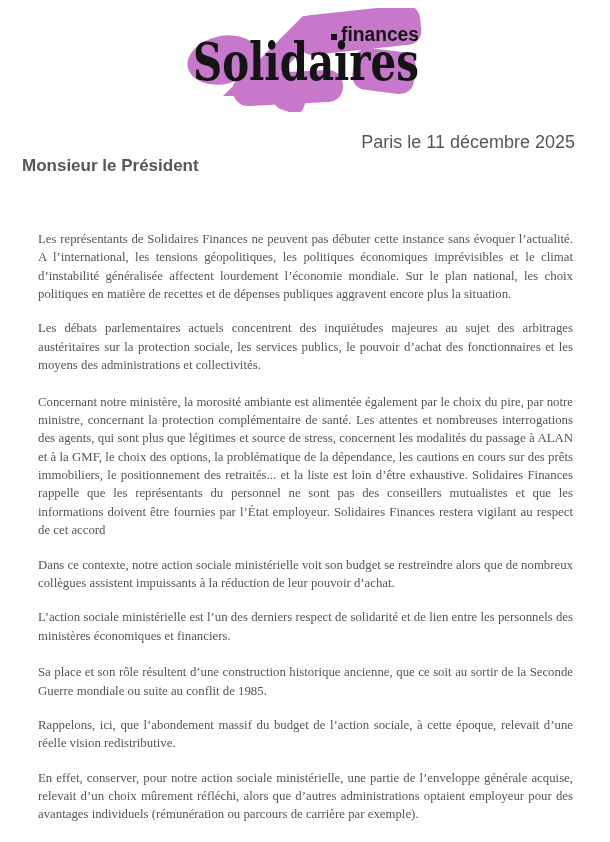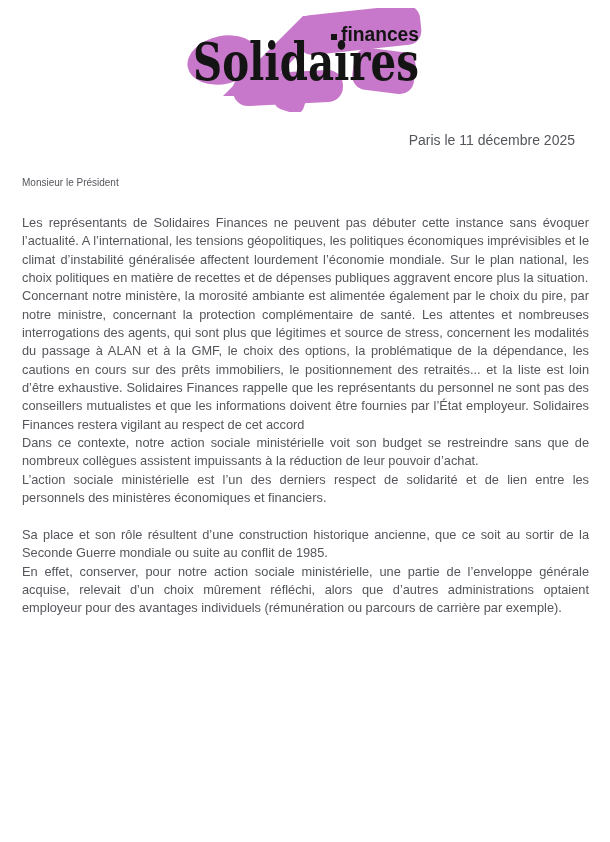--- a/index.html
+++ b/index.html
@@ -10,32 +10,33 @@
     font-family:"Liberation Sans",sans-serif;
     color:#54565b;
     overflow:hidden;
   }
   .logo{position:absolute;left:185px;top:8px;width:240px;height:104px;}
   .logo svg{display:block;}
   .logo-main{font-family:"DejaVu Serif",serif;font-weight:bold;}
   .logo-sub{font-family:"Liberation Sans",sans-serif;font-weight:bold;}
   .dateline{
     position:absolute;top:132px;right:35px;
-    font-size:14px;
+    font-size:18px;
   }
   .salutation{
-    position:absolute;top:177px;left:22px;
-    font-size:10px;
+    position:absolute;top:156px;left:22px;
+    font-size:17px;
+    font-weight:bold;
   }
   .letter-body{
     position:absolute;top:214px;left:22px;width:567px;
     font-size:12.8px;line-height:18.35px;
     text-align:justify;
   }
-  .letter-body p{margin:0;}
+  .letter-body p{margin:16px;font-family:Liberation Serif, serif;}
   .letter-body p.gap-after{margin-bottom:18.35px;}
 </style>
 </head>
 <body>
 
 <div class="page">
 
   <div class="logo">
     <svg viewBox="0 0 240 104" width="240" height="104" xmlns="http://www.w3.org/2000/svg">
       <g>
@@ -51,20 +52,22 @@
       <text x="156" y="33" font-size="20" textLength="78" lengthAdjust="spacingAndGlyphs" class="logo-sub" fill="#141414">finances</text>
     </svg>
   </div>
 
   <div class="dateline">Paris le 11 décembre 2025</div>
 
   <div class="salutation">Monsieur le Président</div>
 
   <div class="letter-body">
     <p>Les représentants de Solidaires Finances ne peuvent pas débuter cette instance sans évoquer l’actualité. A l’international, les tensions géopolitiques, les politiques économiques imprévisibles et le climat d’instabilité généralisée affectent lourdement l’économie mondiale. Sur le plan national, les choix politiques en matière de recettes et de dépenses publiques aggravent encore plus la situation.</p>
+    <p class="gap-after">Les débats parlementaires actuels concentrent des inquiétudes majeures au sujet des arbitrages austéritaires sur la protection sociale, les services publics, le pouvoir d’achat des fonctionnaires et les moyens des administrations et collectivités.</p>
     <p>Concernant notre ministère, la morosité ambiante est alimentée également par le choix du pire, par notre ministre, concernant la protection complémentaire de santé. Les attentes et nombreuses interrogations des agents, qui sont plus que légitimes et source de stress, concernent les modalités du passage à ALAN et à la GMF, le choix des options, la problématique de la dépendance, les cautions en cours sur des prêts immobiliers, le positionnement des retraités... et la liste est loin d’être exhaustive. Solidaires Finances rappelle que les représentants du personnel ne sont pas des conseillers mutualistes et que les informations doivent être fournies par l’État employeur. Solidaires Finances restera vigilant au respect de cet accord</p>
-    <p>Dans ce contexte, notre action sociale ministérielle voit son budget se restreindre sans que de nombreux collègues assistent impuissants à la réduction de leur pouvoir d’achat.</p>
+    <p>Dans ce contexte, notre action sociale ministérielle voit son budget se restreindre alors que de nombreux collègues assistent impuissants à la réduction de leur pouvoir d’achat.</p>
     <p class="gap-after">L’action sociale ministérielle est l’un des derniers respect de solidarité et de lien entre les personnels des ministères économiques et financiers.</p>
     <p>Sa place et son rôle résultent d’une construction historique ancienne, que ce soit au sortir de la Seconde Guerre mondiale ou suite au conflit de 1985.</p>
+    <p>Rappelons, ici, que l’abondement massif du budget de l’action sociale, à cette époque, relevait d’une réelle vision redistributive.</p>
     <p>En effet, conserver, pour notre action sociale ministérielle, une partie de l’enveloppe générale acquise, relevait d’un choix mûrement réfléchi, alors que d’autres administrations optaient employeur pour des avantages individuels (rémunération ou parcours de carrière par exemple).</p>
   </div>
 
 </div>
 
 </body></html>

